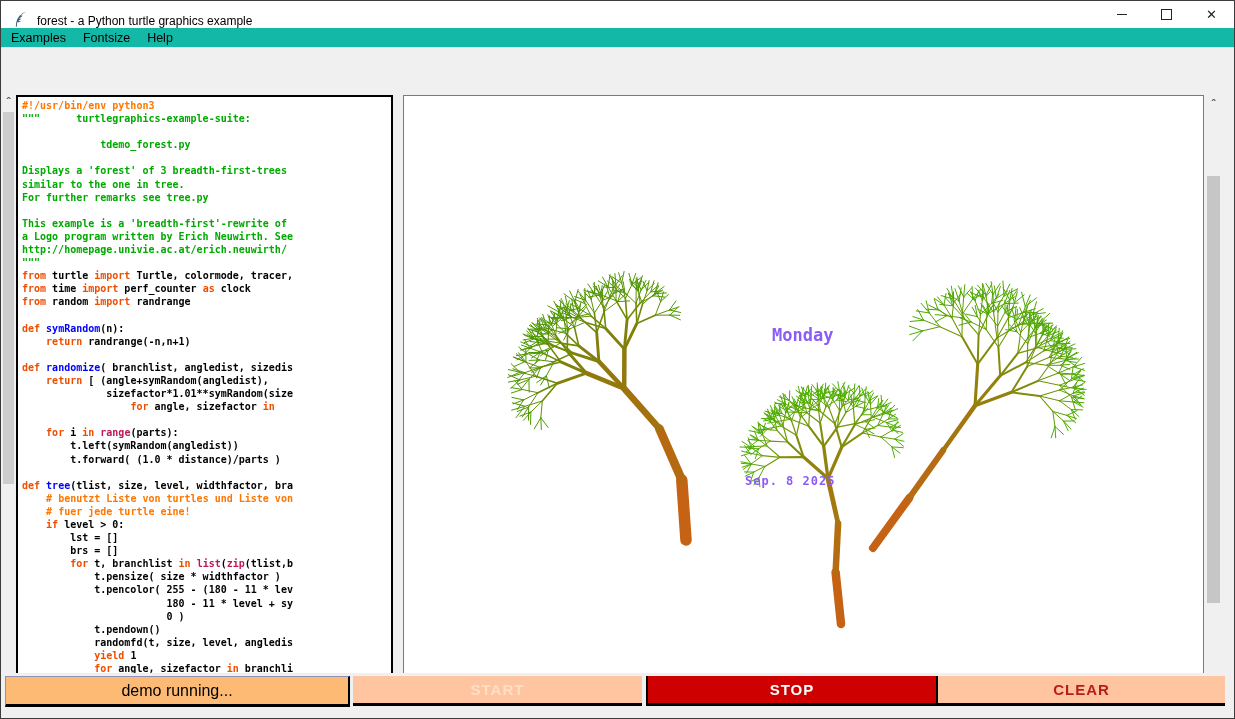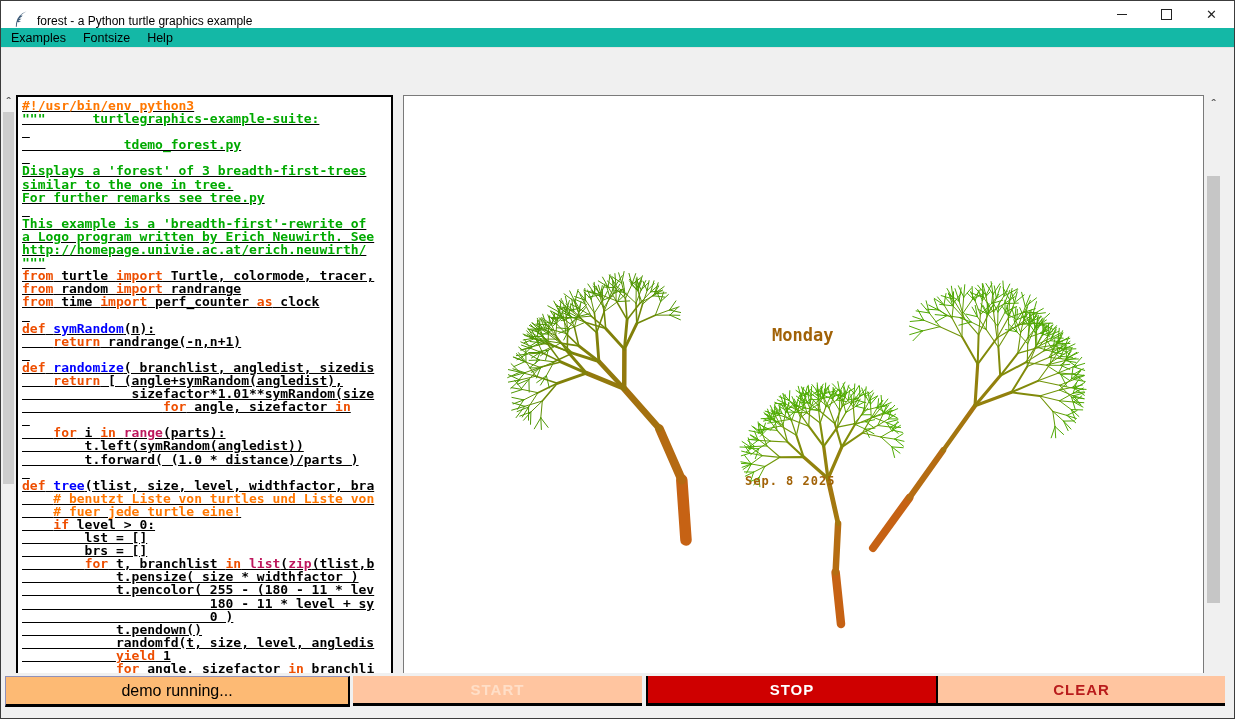--- a/index.html
+++ b/index.html
@@ -17,35 +17,35 @@
   .menubar{position:absolute;left:0;top:27px;width:100%;height:19px;background:#14b8a6;display:flex;align-items:center;border-bottom:1px solid #e4e4e4;}
   .menu-item{font-size:12.5px;color:#000;padding:0 7px;margin-left:3px;}
   
   .main{position:absolute;left:0;top:47px;width:100%;height:625px;background:#f0f0f0;}
   
   .vscroll-code{position:absolute;left:1px;top:47px;width:13px;height:624px;background:#f0f0f0;}
   .vscroll-code .thumb{position:absolute;left:1px;top:17px;width:11px;height:372px;background:#cdcdcd;}
   
   .code-frame{position:absolute;left:15px;top:47px;width:377px;height:608px;background:#fff;border:2px solid #000;box-sizing:border-box;overflow:hidden;}
   .code-inner{padding:2px 0 0 4px;}
-  .cl{height:13.1px;line-height:13.1px;font-family:"DejaVu Sans Mono","Liberation Mono",monospace;font-size:13px;font-weight:bold;white-space:pre;color:#000;text-decoration:underline;}
+  .cl{height:13.1px;line-height:13.1px;font-family:"DejaVu Sans Mono","Liberation Mono",monospace;font-size:10px;font-weight:bold;white-space:pre;color:#000;}
   .tok-k{color:#ee4e00;} .tok-c{color:#ff7700;} .tok-b{color:#be185d;}
   .tok-s{color:#00aa00;} .tok-d{color:#0000ff;} .tok-p{color:#000;}
   
   .sb-arrow{position:absolute;color:#5a5a5a;font-size:12px;line-height:12px;font-weight:bold;text-align:center;width:13px;height:13px;}
   .arrow-up::before{content:"\02C6";} .arrow-down::before{content:"\02C7";}
   .arrow-left::before{content:"\2039";} .arrow-right::before{content:"\203A";}
   
   .hscroll-code{position:absolute;left:15px;top:657px;width:377px;height:14px;background:#f0f0f0;}
   .hscroll-code .thumb{position:absolute;left:18px;top:1px;width:204px;height:12px;background:#cdcdcd;}
   .sash{position:absolute;left:394px;top:655px;width:6px;height:17px;border-left:2px solid #222;border-right:2px solid #222;}
   
   .canvas-frame{position:absolute;left:402px;top:47px;width:801px;height:609px;background:#ffffff;border:1px solid #7a7a7a;box-sizing:border-box;overflow:hidden;}
   .canvas-frame svg{position:absolute;left:0;top:0;}
-  .canvas-text{position:absolute;font-family:"DejaVu Sans Mono","Liberation Mono",monospace;font-weight:bold;color:#a16207;z-index:5;white-space:pre;}
+  .canvas-text{position:absolute;font-family:"DejaVu Sans Mono","Liberation Mono",monospace;font-weight:bold;color:#8b5cf6;z-index:5;white-space:pre;}
   .txt-monday{left:368px;top:229px;font-size:17px;}
   .txt-date{left:341px;top:378px;font-size:12px;letter-spacing:1px;}
   
   .vscroll-canvas{position:absolute;left:1204px;top:47px;width:17px;height:609px;background:#f0f0f0;}
   .vscroll-canvas .thumb{position:absolute;left:2px;top:81px;width:13px;height:427px;background:#c6c6c6;}
   .hscroll-canvas{position:absolute;left:402px;top:657px;width:801px;height:14px;background:#f0f0f0;}
   .hscroll-canvas .thumb{position:absolute;left:83px;top:1px;width:537px;height:12px;background:#c6c6c6;}
   
   .bottombar{position:absolute;left:0;top:672px;width:100%;height:36px;background:#f0f0f0;}
   .status-label{position:absolute;left:4px;top:3px;width:342px;height:27px;background:#fdba74;border:1px solid #9090b8;border-right:2px solid #000;border-bottom:3px solid #000;display:flex;align-items:center;justify-content:center;font-size:16px;color:#000;}
@@ -101,22 +101,22 @@
           <div class="cl">&nbsp;</div>
           <div class="cl"><span class="tok-s">Displays a 'forest' of 3 breadth-first-trees</span></div>
           <div class="cl"><span class="tok-s">similar to the one in tree.</span></div>
           <div class="cl"><span class="tok-s">For further remarks see tree.py</span></div>
           <div class="cl">&nbsp;</div>
           <div class="cl"><span class="tok-s">This example is a 'breadth-first'-rewrite of</span></div>
           <div class="cl"><span class="tok-s">a Logo program written by Erich Neuwirth. See</span></div>
           <div class="cl"><span class="tok-s">http://homepage.univie.ac.at/erich.neuwirth/</span></div>
           <div class="cl"><span class="tok-s">"""</span></div>
           <div class="cl"><span class="tok-k">from</span><span class="tok-p"> turtle </span><span class="tok-k">import</span><span class="tok-p"> Turtle, colormode, tracer,</span></div>
+          <div class="cl"><span class="tok-k">from</span><span class="tok-p"> time </span><span class="tok-k">import</span><span class="tok-p"> perf_counter </span><span class="tok-k">as</span><span class="tok-p"> clock</span></div>
           <div class="cl"><span class="tok-k">from</span><span class="tok-p"> random </span><span class="tok-k">import</span><span class="tok-p"> randrange</span></div>
-          <div class="cl"><span class="tok-k">from</span><span class="tok-p"> time </span><span class="tok-k">import</span><span class="tok-p"> perf_counter </span><span class="tok-k">as</span><span class="tok-p"> clock</span></div>
           <div class="cl">&nbsp;</div>
           <div class="cl"><span class="tok-k">def</span><span class="tok-p"> </span><span class="tok-d">symRandom</span><span class="tok-p">(n):</span></div>
           <div class="cl"><span class="tok-p">    </span><span class="tok-k">return</span><span class="tok-p"> randrange(-n,n+1)</span></div>
           <div class="cl">&nbsp;</div>
           <div class="cl"><span class="tok-k">def</span><span class="tok-p"> </span><span class="tok-d">randomize</span><span class="tok-p">( branchlist, angledist, sizedis</span></div>
           <div class="cl"><span class="tok-p">    </span><span class="tok-k">return</span><span class="tok-p"> [ (angle+symRandom(angledist),</span></div>
           <div class="cl"><span class="tok-p">              sizefactor*1.01**symRandom(size</span></div>
           <div class="cl"><span class="tok-p">                  </span><span class="tok-k">for</span><span class="tok-p"> angle, sizefactor </span><span class="tok-k">in</span></div>
           <div class="cl">&nbsp;</div>
           <div class="cl"><span class="tok-p">    </span><span class="tok-k">for</span><span class="tok-p"> i </span><span class="tok-k">in</span><span class="tok-p"> </span><span class="tok-b">range</span><span class="tok-p">(parts):</span></div>

